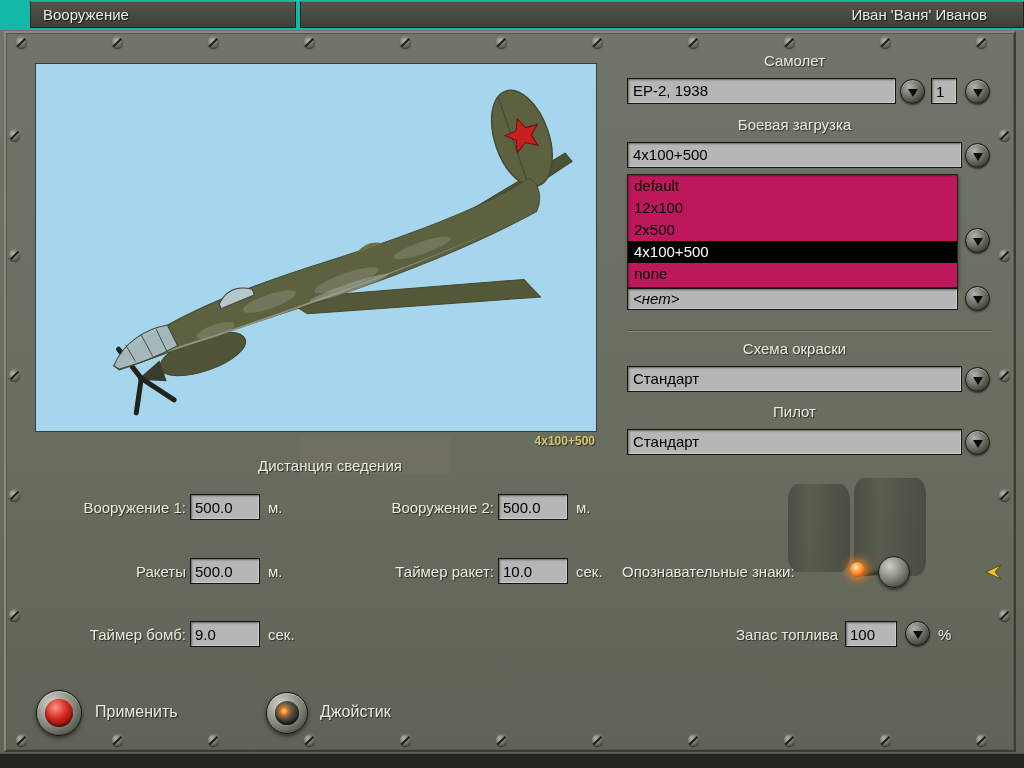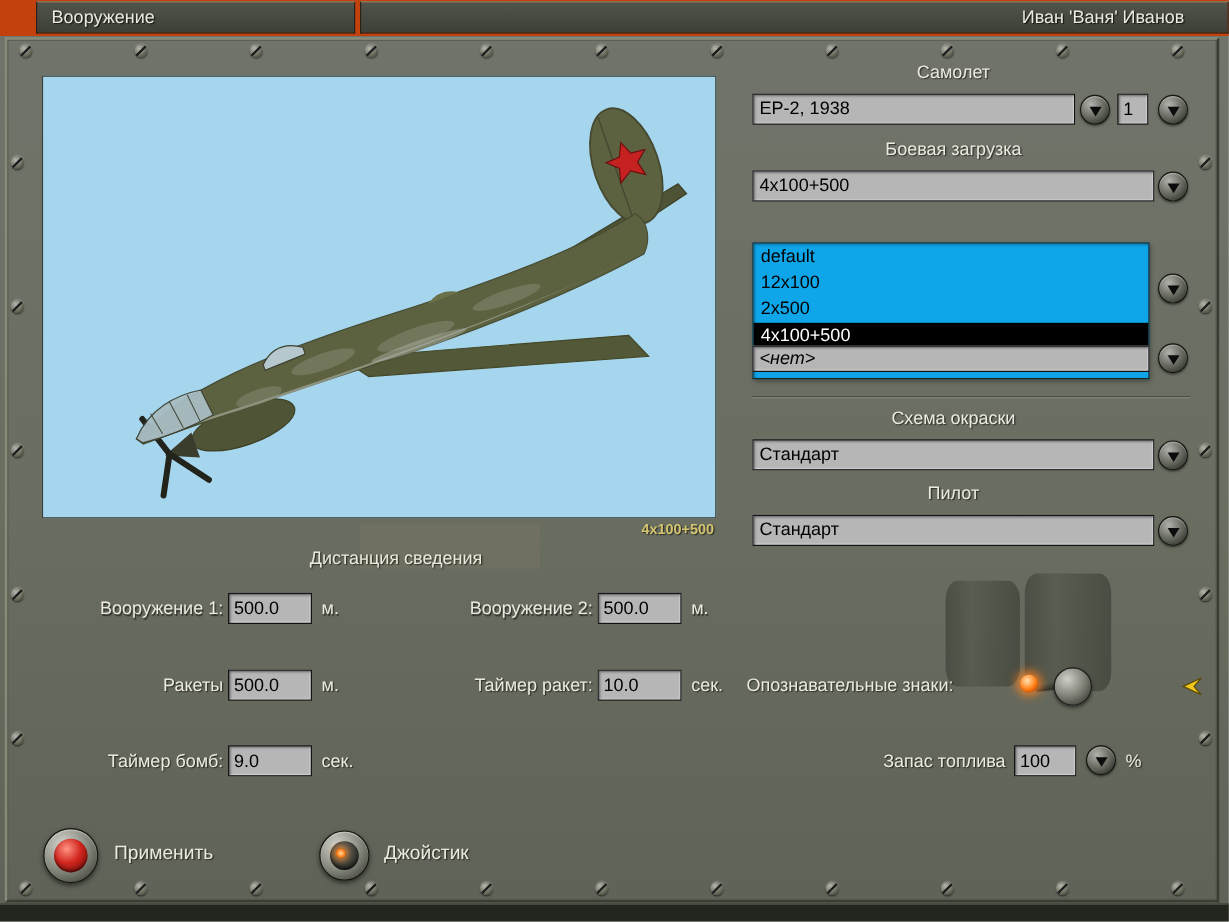--- a/index.html
+++ b/index.html
@@ -9,21 +9,21 @@
     background:linear-gradient(180deg,#70746a 0%,#6a6e61 55%,#5f6357 100%);
   }
   .abs{position:absolute;}
   .label{
     color:#eceade;font-size:15px;white-space:nowrap;
     text-shadow:1px 1px 1px rgba(0,0,0,.6);
   }
   .label-center{text-align:center;}
   .label-right{text-align:right;}
   
-  #topbar{position:absolute;top:0;left:0;width:1024px;height:30px;background:#c2410c;}
+  #topbar{position:absolute;top:0;left:0;width:1024px;height:30px;background:#14b8a6;}
   .tab{
     position:absolute;top:1px;height:27px;display:flex;align-items:center;
     background:linear-gradient(#50544a,#3c4036);
     border:1px solid #20231c;border-top-color:#7d8171;
     color:#eceade;font-size:15px;padding:0 12px;box-sizing:border-box;
     text-shadow:1px 1px 1px rgba(0,0,0,.7);
   }
   #bottombar{position:absolute;bottom:0;left:0;width:1024px;height:14px;
     background:#23251f;border-top:1px solid #4d5145;}
   #panel{
@@ -59,23 +59,22 @@
   input.box{font-family:inherit;padding:1px 4px;}
   .arrow-btn{
     position:absolute;width:25px;height:25px;border-radius:50%;
     background:radial-gradient(circle at 35% 30%,#b2b2ac,#60635a 55%,#24261f 95%);
     border:1px solid #15170f;display:flex;align-items:center;justify-content:center;
     box-shadow:0 1px 2px rgba(0,0,0,.55), inset 0 1px 1px rgba(255,255,255,.35);
     cursor:pointer;padding:0;
   }
   .tri-down{width:0;height:0;border-left:5px solid transparent;border-right:5px solid transparent;border-top:8px solid #0c0c0c;margin-top:2px;}
   .listbox{
-    position:absolute;background:#0ea5e9;border:1px solid #20231c;box-sizing:border-box;
+    position:absolute;background:#be185d;border:1px solid #20231c;box-sizing:border-box;
     box-shadow:inset 1px 1px 2px rgba(0,0,0,.35), 1px 2px 4px rgba(0,0,0,.4);
-    margin-top:28px;
   }
   .list-item{height:22px;line-height:22px;padding:0 6px;font-size:15px;color:#000;cursor:pointer;}
   .list-item.selected{background:#000;color:#fff;}
   .divider{position:absolute;height:0;border-top:1px solid #4a4e40;border-bottom:1px solid #868b7a;}
   
   #markings-toggle{position:absolute;left:846px;top:552px;width:66px;height:42px;cursor:pointer;}
   #markings-toggle .base{
     position:absolute;right:2px;top:4px;width:30px;height:30px;border-radius:50%;
     background:radial-gradient(circle at 35% 30%,#cfcfc9,#77796e 55%,#2e302a 95%);
     border:1px solid #1b1d17;box-shadow:0 2px 3px rgba(0,0,0,.5);
@@ -218,20 +217,21 @@
 <div class="abs box" style="left:627px;top:142px;width:335px;height:26px;">4x100+500</div>
 <button class="arrow-btn" style="left:965px;top:143px;">
   <span class="tri-down"></span>
 </button>
 
 <div class="listbox" style="left:627px;top:174px;width:331px;height:114px;">
   <div class="list-item">default</div>
   <div class="list-item">12x100</div>
   <div class="list-item">2x500</div>
   <div class="list-item selected">4x100+500</div>
+  <div class="list-item">none</div>
 </div>
 <button class="arrow-btn" style="left:965px;top:228px;">
   <span class="tri-down"></span>
 </button>
 
 <div class="abs box" style="left:627px;top:288px;width:331px;height:22px;line-height:18px;font-style:italic;">&lt;нет&gt;</div>
 <button class="arrow-btn" style="left:965px;top:286px;">
   <span class="tri-down"></span>
 </button>
 

